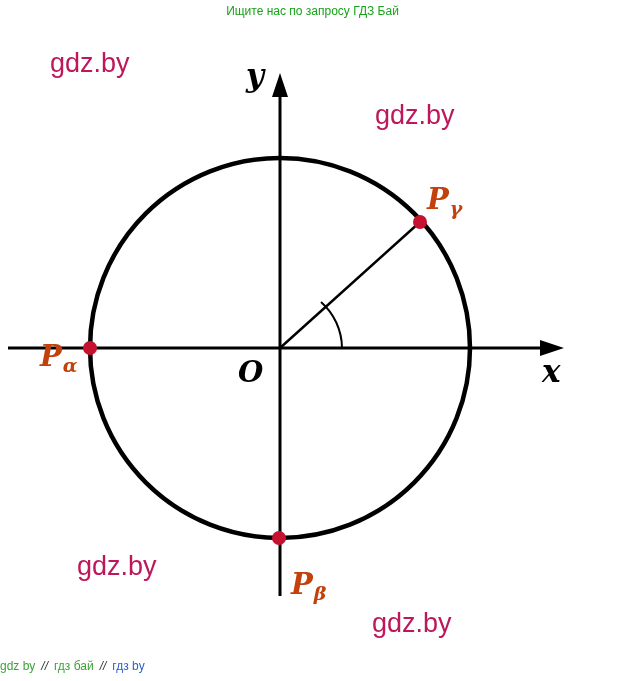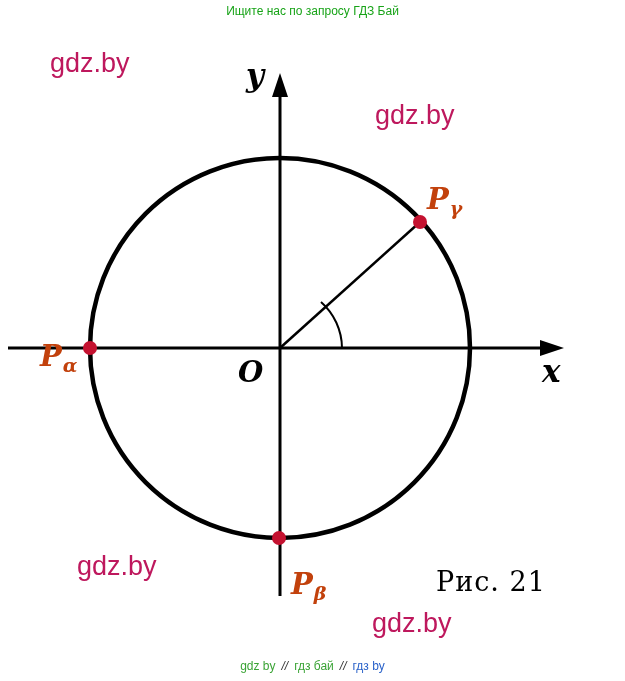--- a/index.html
+++ b/index.html
@@ -38,21 +38,21 @@
   .plabel .sub { font-size:19px; vertical-align:-6px; margin-left:1px; }
   .p-alpha { left:40px;  top:300px;margin-top:42px; }
   .p-beta  { left:291px; top:570px; }
   .p-gamma { left:427px; top:185px; }
 
   .caption {
     position:absolute; left:436px; top:566px; color:#000;
     font-family:"DejaVu Serif", serif; font-size:27px; letter-spacing:1px;
   }
   .footer {
-    position:absolute; left:0; top:659px; width:100%; text-align:center;
+    position:absolute; left:0; top:659px; width:100%; 
     font-size:12px; font-family:"Liberation Sans", sans-serif;
   }
   .footer .g { color:#3aa335; }
   .footer .b { color:#2a62c9; }
   .footer .s { color:#333333; margin:0 6px; font-style:italic; }
 </style>
 </head>
 <body>
 
 <div class="page">
@@ -90,19 +90,18 @@
   <div class="plabel p-alpha">
     <span>P</span><span class="sub">α</span>
   </div>
   <div class="plabel p-beta">
     <span>P</span><span class="sub">β</span>
   </div>
   <div class="plabel p-gamma">
     <span>P</span><span class="sub">γ</span>
   </div>
 
-  <div class="caption">Рис. 21</div>
 
   <div class="footer">
     <span class="g">gdz by</span><span class="s">//</span><span class="g">гдз бай</span><span class="s">//</span><span class="b">гдз by</span>
   </div>
 
 </div>
 
 </body></html>

